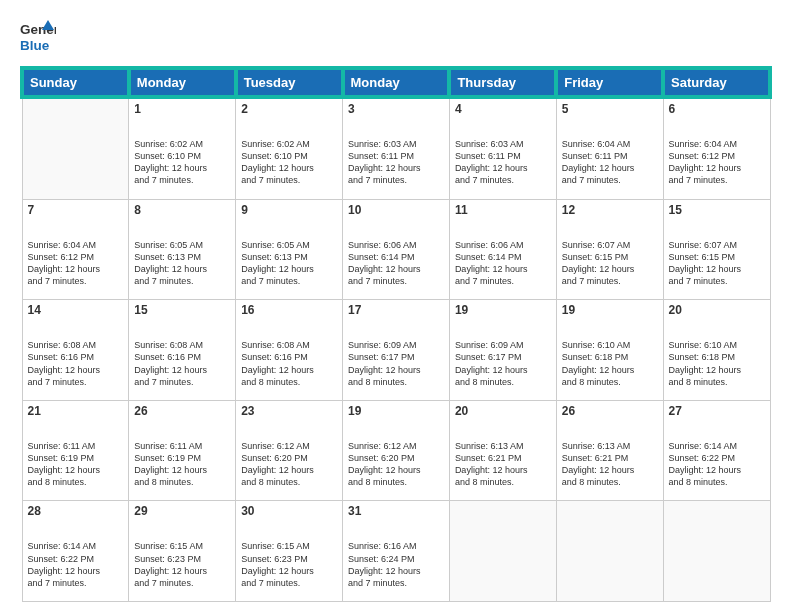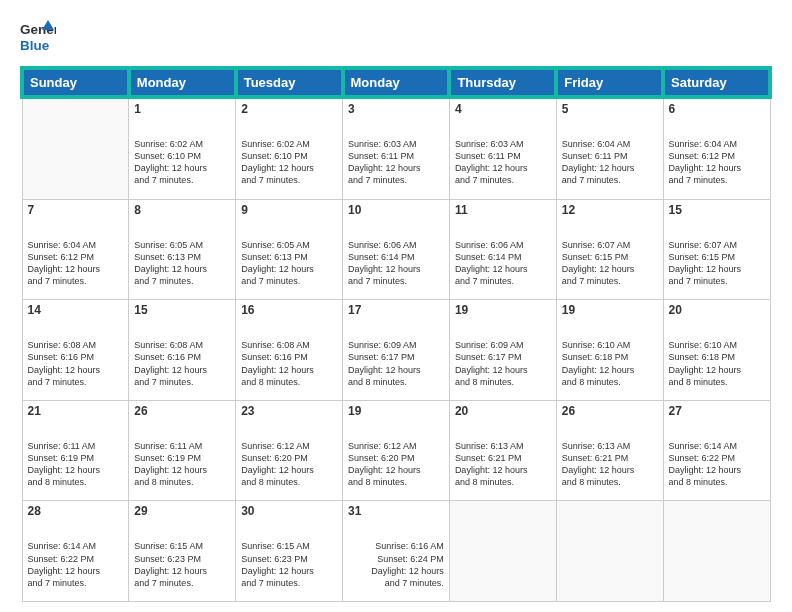--- a/index.html
+++ b/index.html
@@ -336,21 +336,21 @@
           </td>
           <td>
             <span class="day-num">30</span>
             <div class="day-info" style="white-space: pre-wrap;">Sunrise: 6:15 AM
 Sunset: 6:23 PM
 Daylight: 12 hours
 and 7 minutes.</div>
           </td>
           <td>
             <span class="day-num">31</span>
-            <div class="day-info" style="white-space: pre-wrap; text-align: right;">Sunrise: 6:16 AM
+            <div class="day-info" style="white-space: pre-wrap;">Sunrise: 6:16 AM
 Sunset: 6:24 PM
 Daylight: 12 hours
 and 7 minutes.</div>
           </td>
           <td class="empty"></td>
           <td class="empty"></td>
           <td class="empty"></td>
         </tr>
       </tbody>
   </table>

